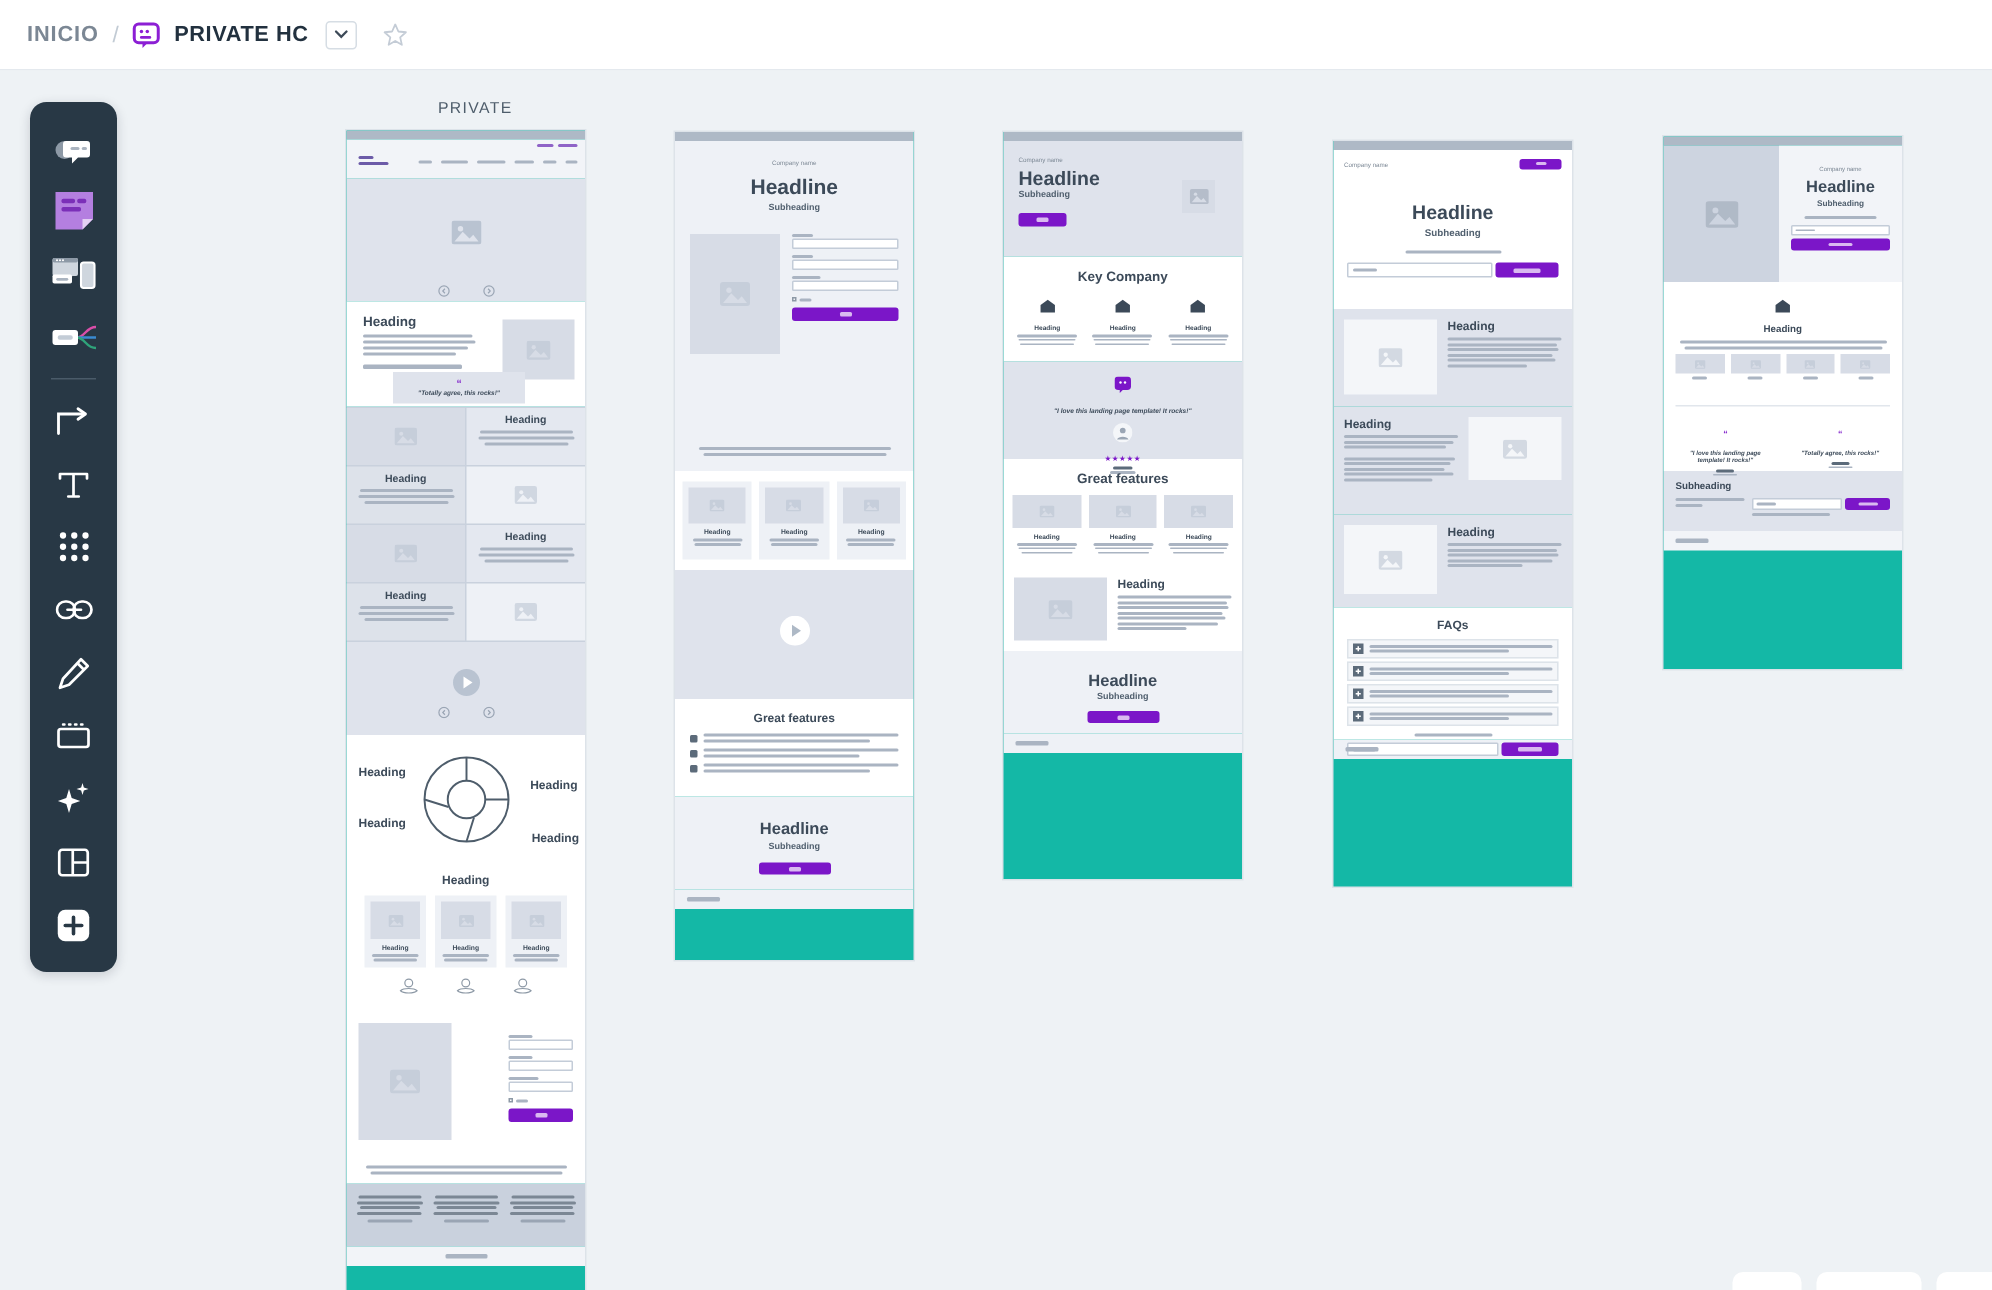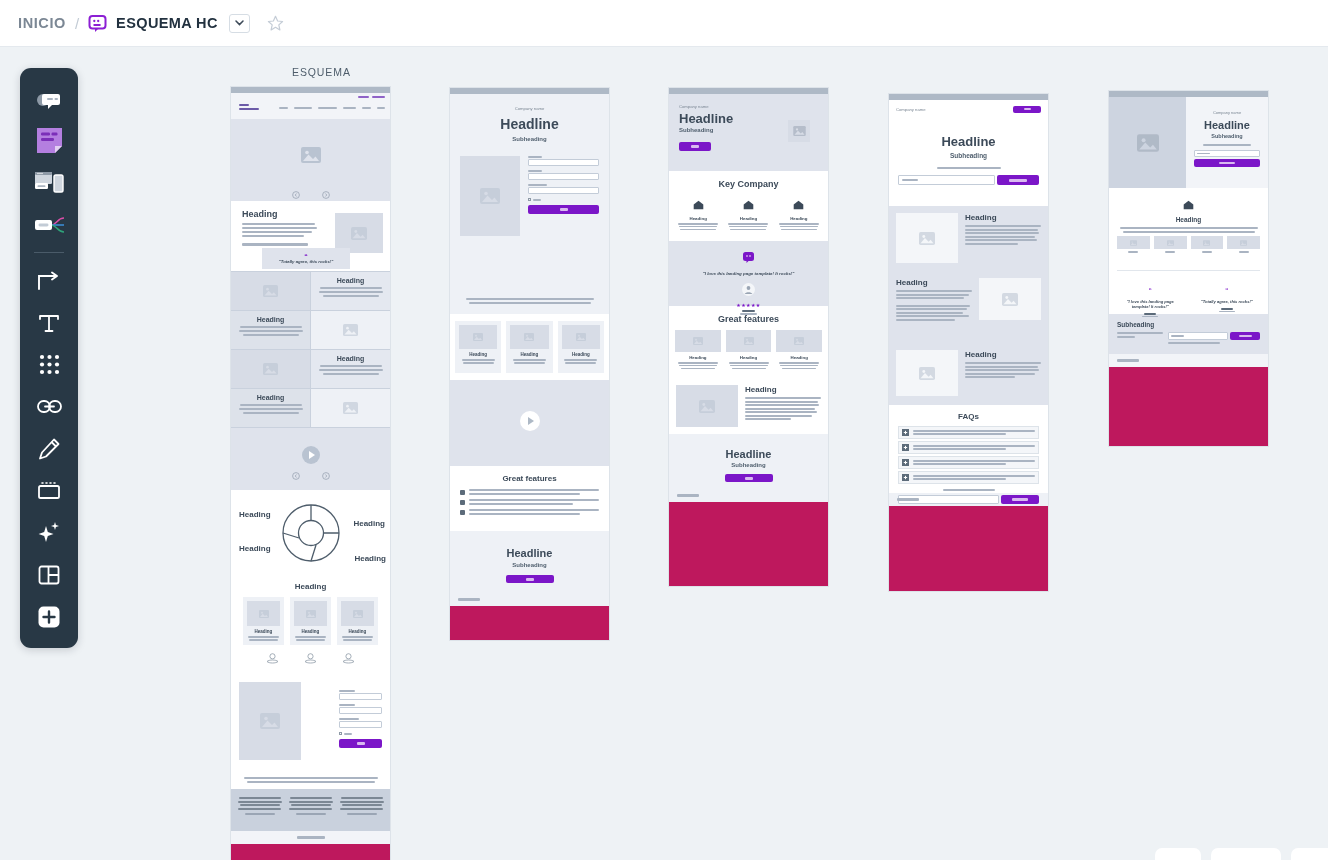--- a/index.html
+++ b/index.html
@@ -54,21 +54,21 @@
   .tool-div { width: 30px; height: 1px; background: #4a5b69; margin: 6px 0 7px; }
 
   
   .canvas { position: absolute; left:0; top:47px; width:1328px; height:813px; }
 
   .frame-label {
     position: absolute;
     font-size: 10.5px; color: #4e5d6b; letter-spacing: .9px;
   }
   .frame {
-    position: absolute; background: #be185d;
+    position: absolute; background: #14b8a6;
     box-shadow: 0 0 0 1px #dde3e9;
     overflow: hidden;
   }
   .sec { width:100%; }
   .sec.grey { background:#dfe3ec; }
   .sec.white { background:#ffffff; }
   .sec.lightgrey { background:#eef1f6; }
   .imgbox {
     background:#d7dce6; display:flex; align-items:center; justify-content:center;
   }
@@ -98,21 +98,21 @@
   <span class="crumb-sep">/</span>
   <span class="board-icon">
     <svg width="19" height="19" viewBox="0 0 19 19">
       <rect x="1.5" y="2" width="16" height="12.5" rx="3" fill="none" stroke="#8c1fd4" stroke-width="2"></rect>
       <path d="M7 14.5 L7 18 L10.5 14.5 Z" fill="#8c1fd4"></path>
       <circle cx="6.3" cy="7" r="1.15" fill="#8c1fd4"></circle>
       <circle cx="10.2" cy="7" r="1.15" fill="#8c1fd4"></circle>
       <rect x="5.3" y="10" width="7.5" height="1.9" rx=".9" fill="#8c1fd4"></rect>
     </svg>
   </span>
-  <span class="crumb-title">ESQUEMA HC</span>
+  <span class="crumb-title">PRIVATE HC</span>
   <span class="chev-btn">
     <svg width="9" height="6" viewBox="0 0 9 6">
         <path d="M1 1 L4.5 4.6 L8 1" fill="none" stroke="#3d4a58" stroke-width="1.5" stroke-linecap="round"></path>
       </svg>
   </span>
   <span class="star-btn">
     <svg width="17" height="17" viewBox="0 0 17 17">
         <path d="M8.5 1.3 L10.6 6 L15.6 6.5 L11.8 9.9 L12.9 14.9 L8.5 12.3 L4.1 14.9 L5.2 9.9 L1.4 6.5 L6.4 6 Z" fill="none" stroke="#c4ccd6" stroke-width="1.2" stroke-linejoin="round"></path>
       </svg>
   </span>
@@ -216,21 +216,21 @@
   <div class="tool">
     <svg width="24" height="24" viewBox="0 0 24 24">
       <rect x="1.5" y="1.5" width="21" height="21" rx="5" fill="#fff"></rect>
       <path d="M12 6.5 v11 M6.5 12 h11" stroke="#283845" stroke-width="2.4" stroke-linecap="round"></path>
     </svg>
   </div>
 </div>
 
 <div class="canvas">
 
-  <div class="frame-label" style="left:292px; top:19px;">ESQUEMA</div>
+  <div class="frame-label" style="left:292px; top:19px;">PRIVATE</div>
   <div class="frame" style="left:231px; top:40px; width:159px; height:775px;">
 
     <div style="height:6px;background:#aeb9c6;"></div>
     <div style="height:26px;background:#f2f4f8;position:relative;">
       <div style="position:absolute;right:5px;top:3px;display:flex;gap:3px;">
         <div class="txt-blur" style="width:11px;background:#8f63c7;"></div>
         <div class="txt-blur" style="width:13px;background:#8f63c7;"></div>
       </div>
       <div style="position:absolute;left:8px;top:11px;">
         <div class="txt-blur" style="width:10px;background:#6c5ba8;"></div>

